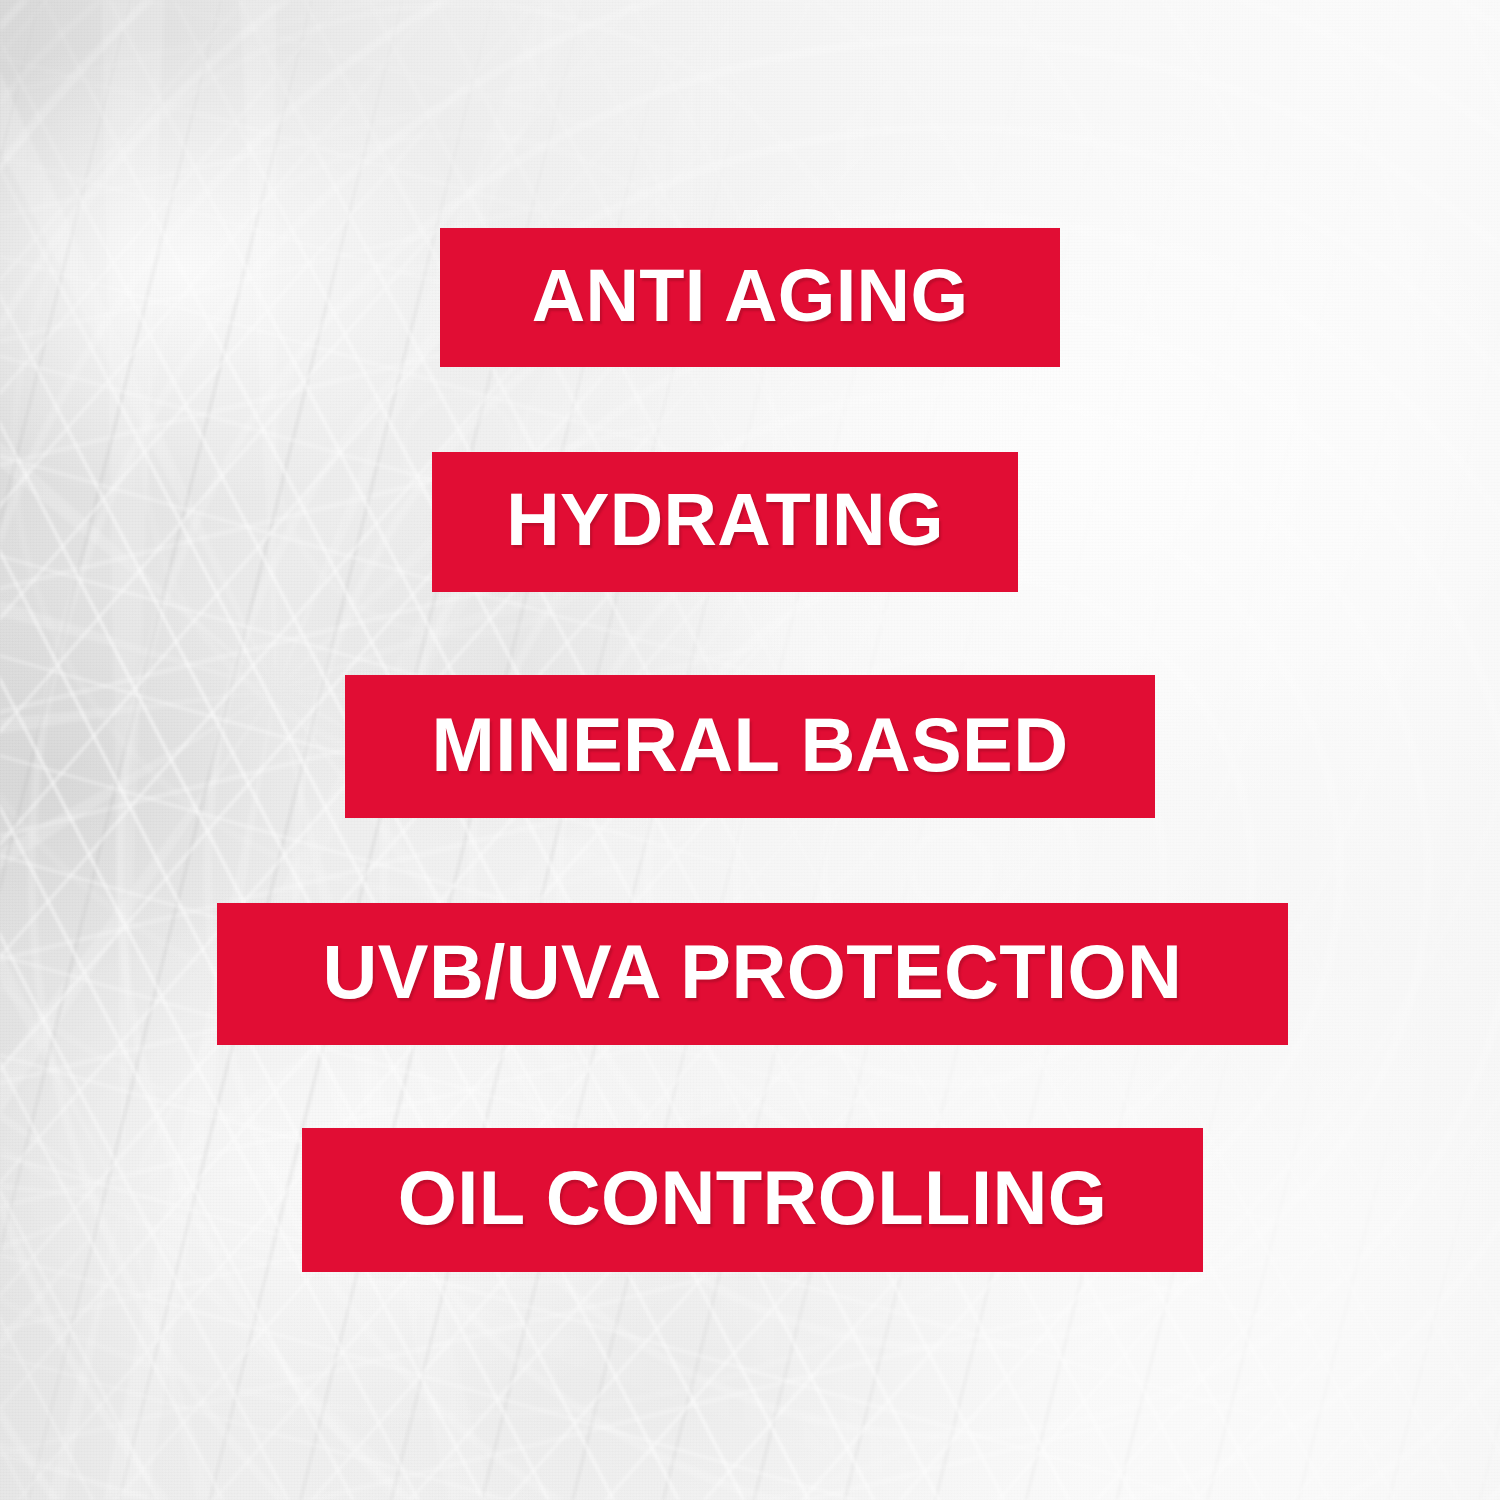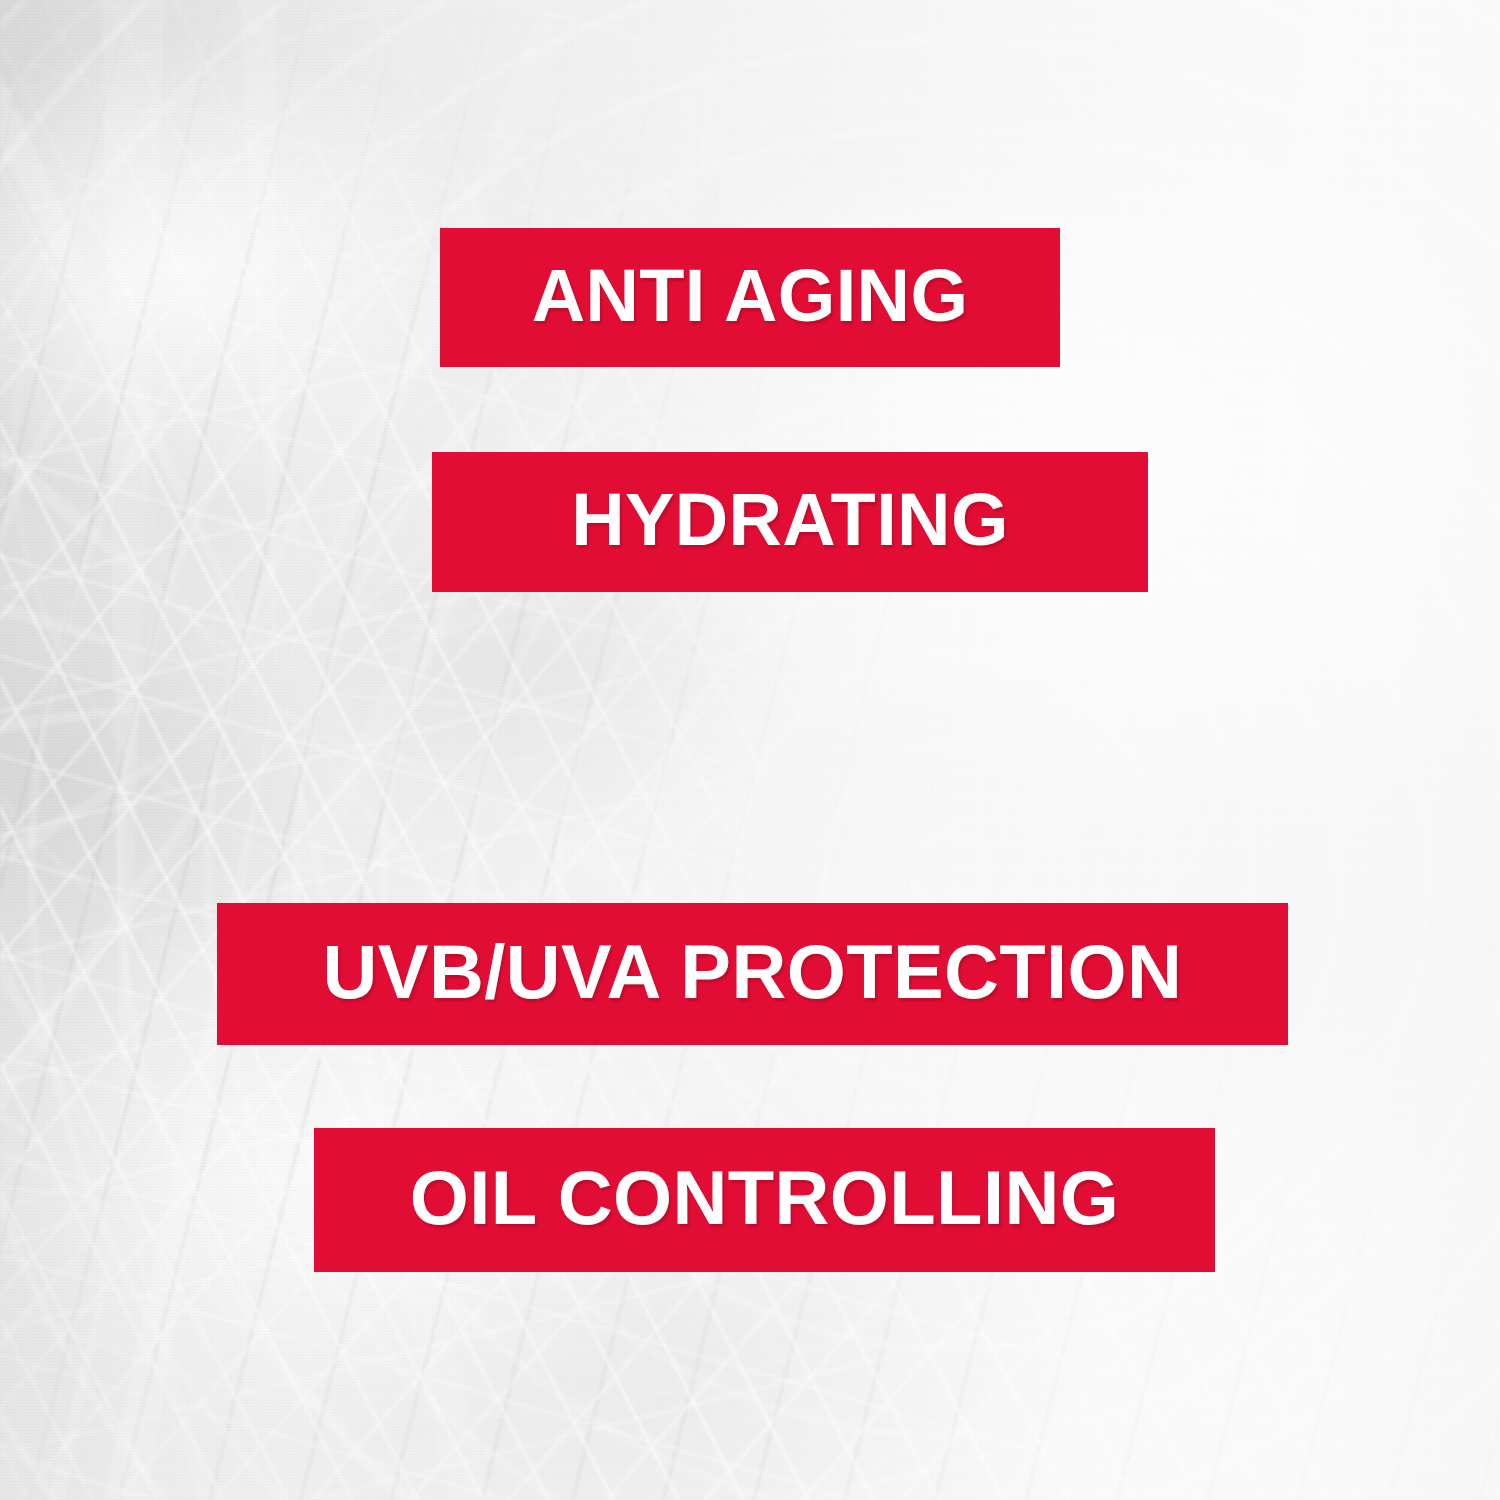--- a/index.html
+++ b/index.html
@@ -136,24 +136,24 @@
     font-family: "Liberation Sans", sans-serif;
     font-weight: 700;
     letter-spacing: 0.005em;
     white-space: nowrap;
     line-height: 1;
     text-shadow: 2px 3px 2px rgba(120,10,28,.30);
     transform: translateY(-2px);
   }
 
   #banner-1 { left: 440px;  top: 228px;  width: 620px;  height: 139px; }
-  #banner-2 { left: 432px;  top: 452px;  width: 716px;  height: 140px; }
+  #banner-2 { left: 432px;  top: 452px;  width: 586px;  height: 140px; }
   #banner-3 { left: 345px;  top: 675px;  width: 810px;  height: 143px; }
   #banner-4 { left: 217px;  top: 903px;  width: 1071px; height: 142px; }
-  #banner-5 { left: 314px;  top: 1128px; width: 901px;  height: 144px; }
+  #banner-5 { left: 302px;  top: 1128px; width: 901px;  height: 144px; }
 
   #banner-1 .banner-label { font-size: 74px; }
   #banner-2 .banner-label { font-size: 74px; }
   #banner-3 .banner-label { font-size: 76px; }
   #banner-4 .banner-label { font-size: 76px; text-align: center; }
   #banner-5 .banner-label { font-size: 76px; }
 </style>
 </head>
 <body>
 
@@ -168,20 +168,23 @@
   <div class="bg-layer" id="bg-haze"></div>
 
   <div class="banner" id="banner-1">
     <span class="banner-label">ANTI AGING</span>
   </div>
 
   <div class="banner" id="banner-2">
     <span class="banner-label">HYDRATING</span>
   </div>
 
+  <div class="banner" id="banner-3">
+    <span class="banner-label">MINERAL BASED</span>
+  </div>
 
   <div class="banner" id="banner-4">
     <span class="banner-label">UVB/UVA PROTECTION</span>
   </div>
 
   <div class="banner" id="banner-5">
     <span class="banner-label">OIL CONTROLLING</span>
   </div>
 
 </div>

